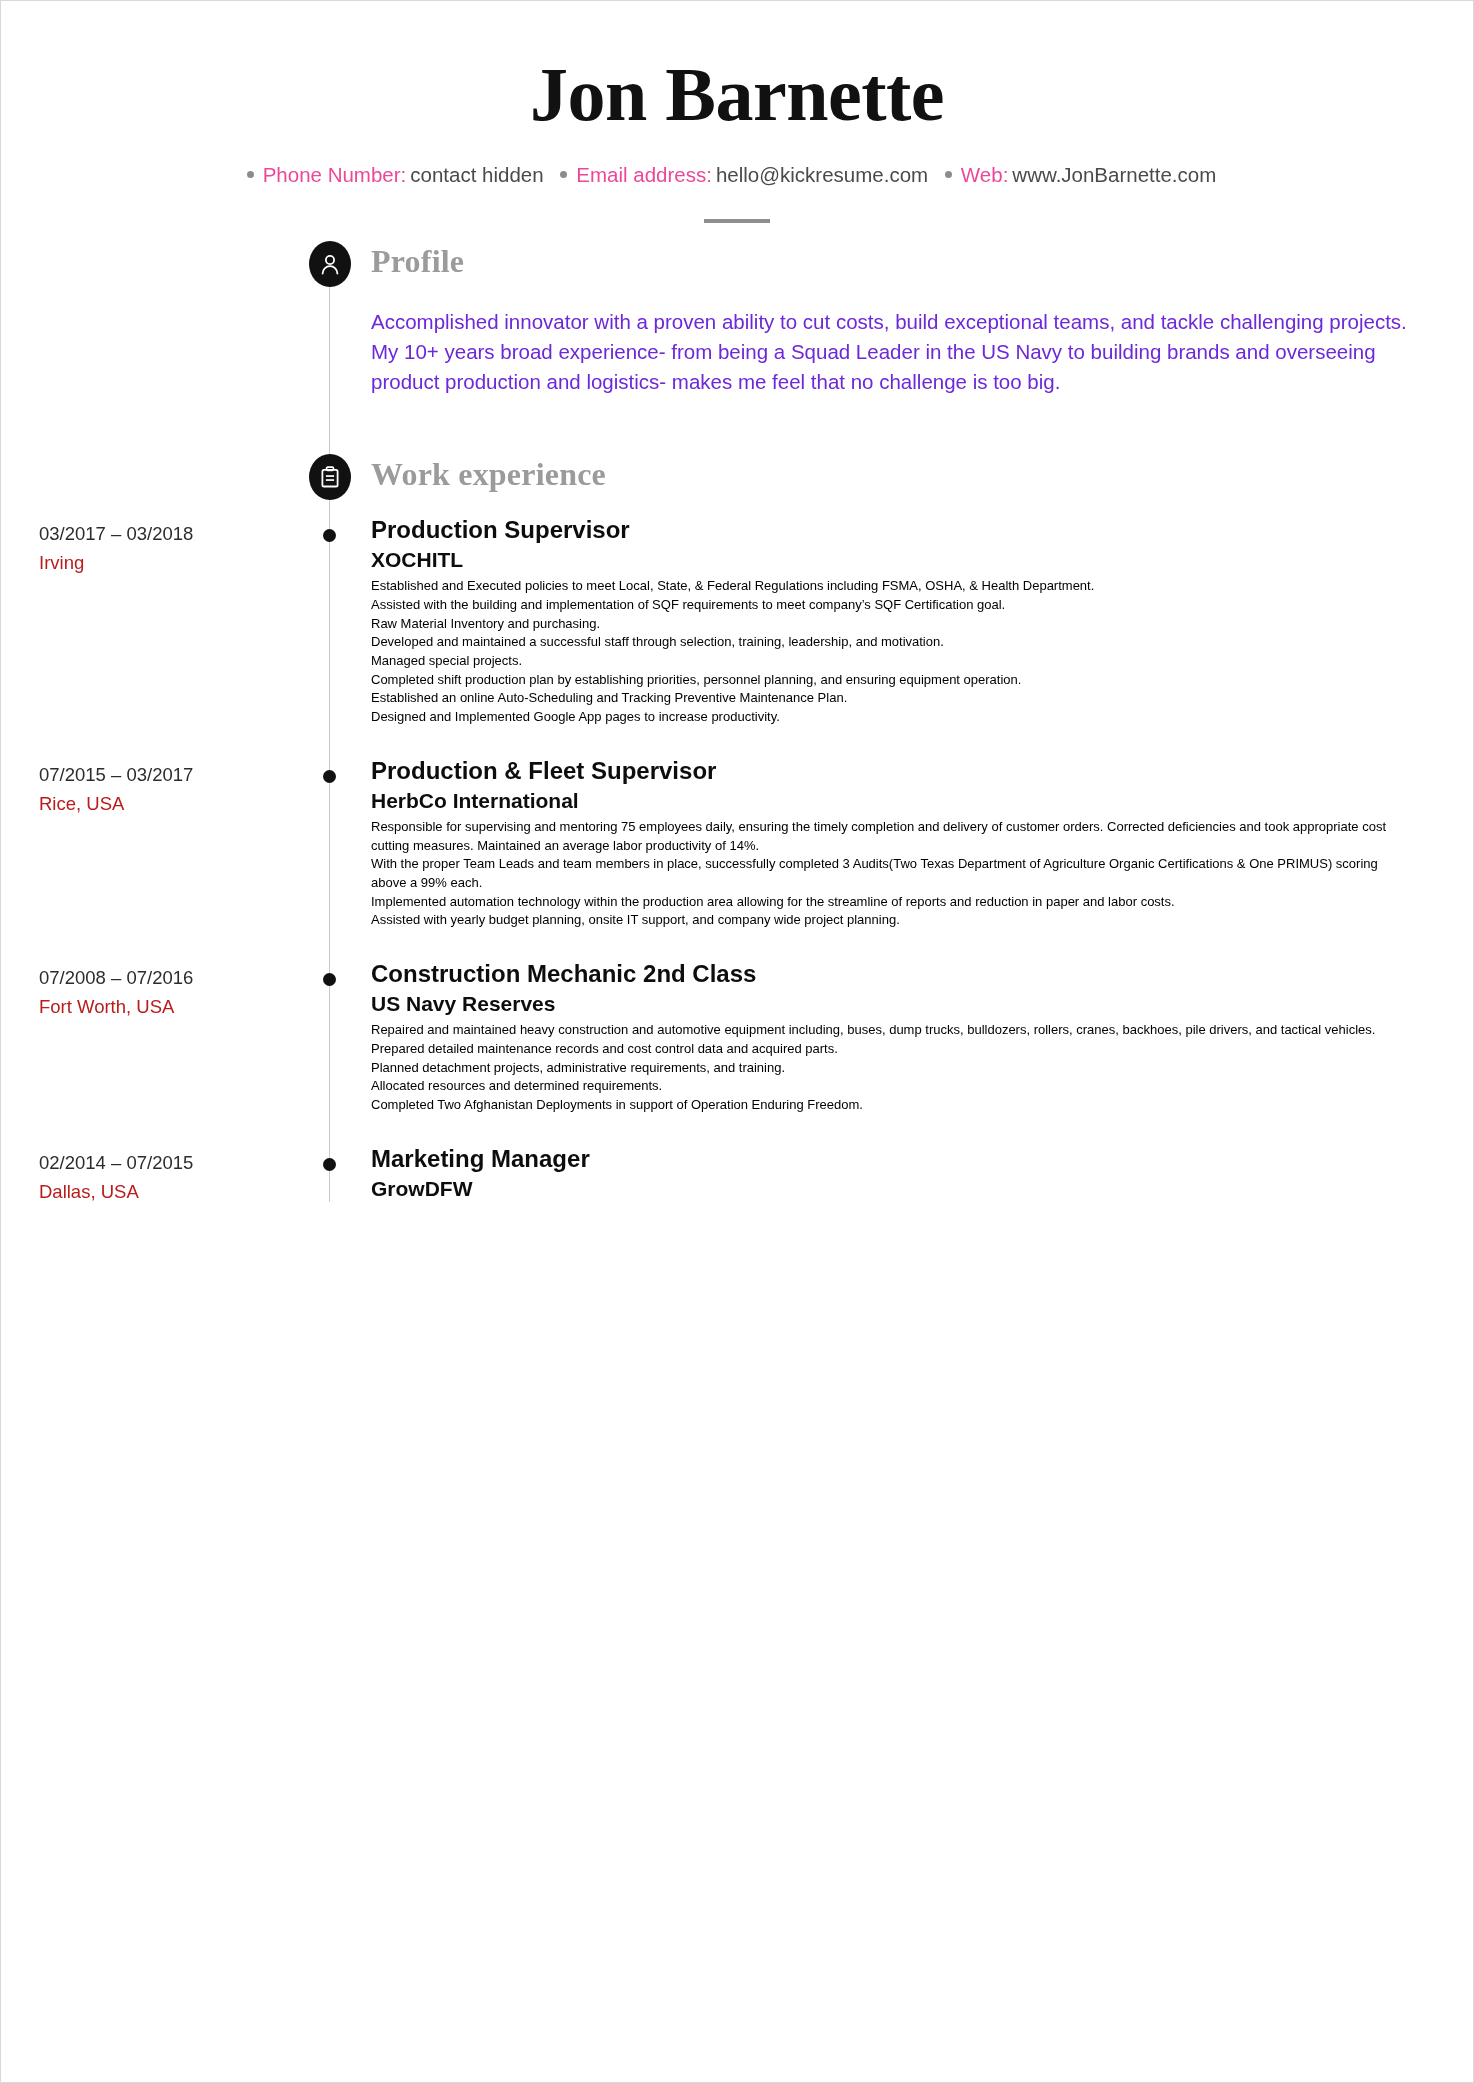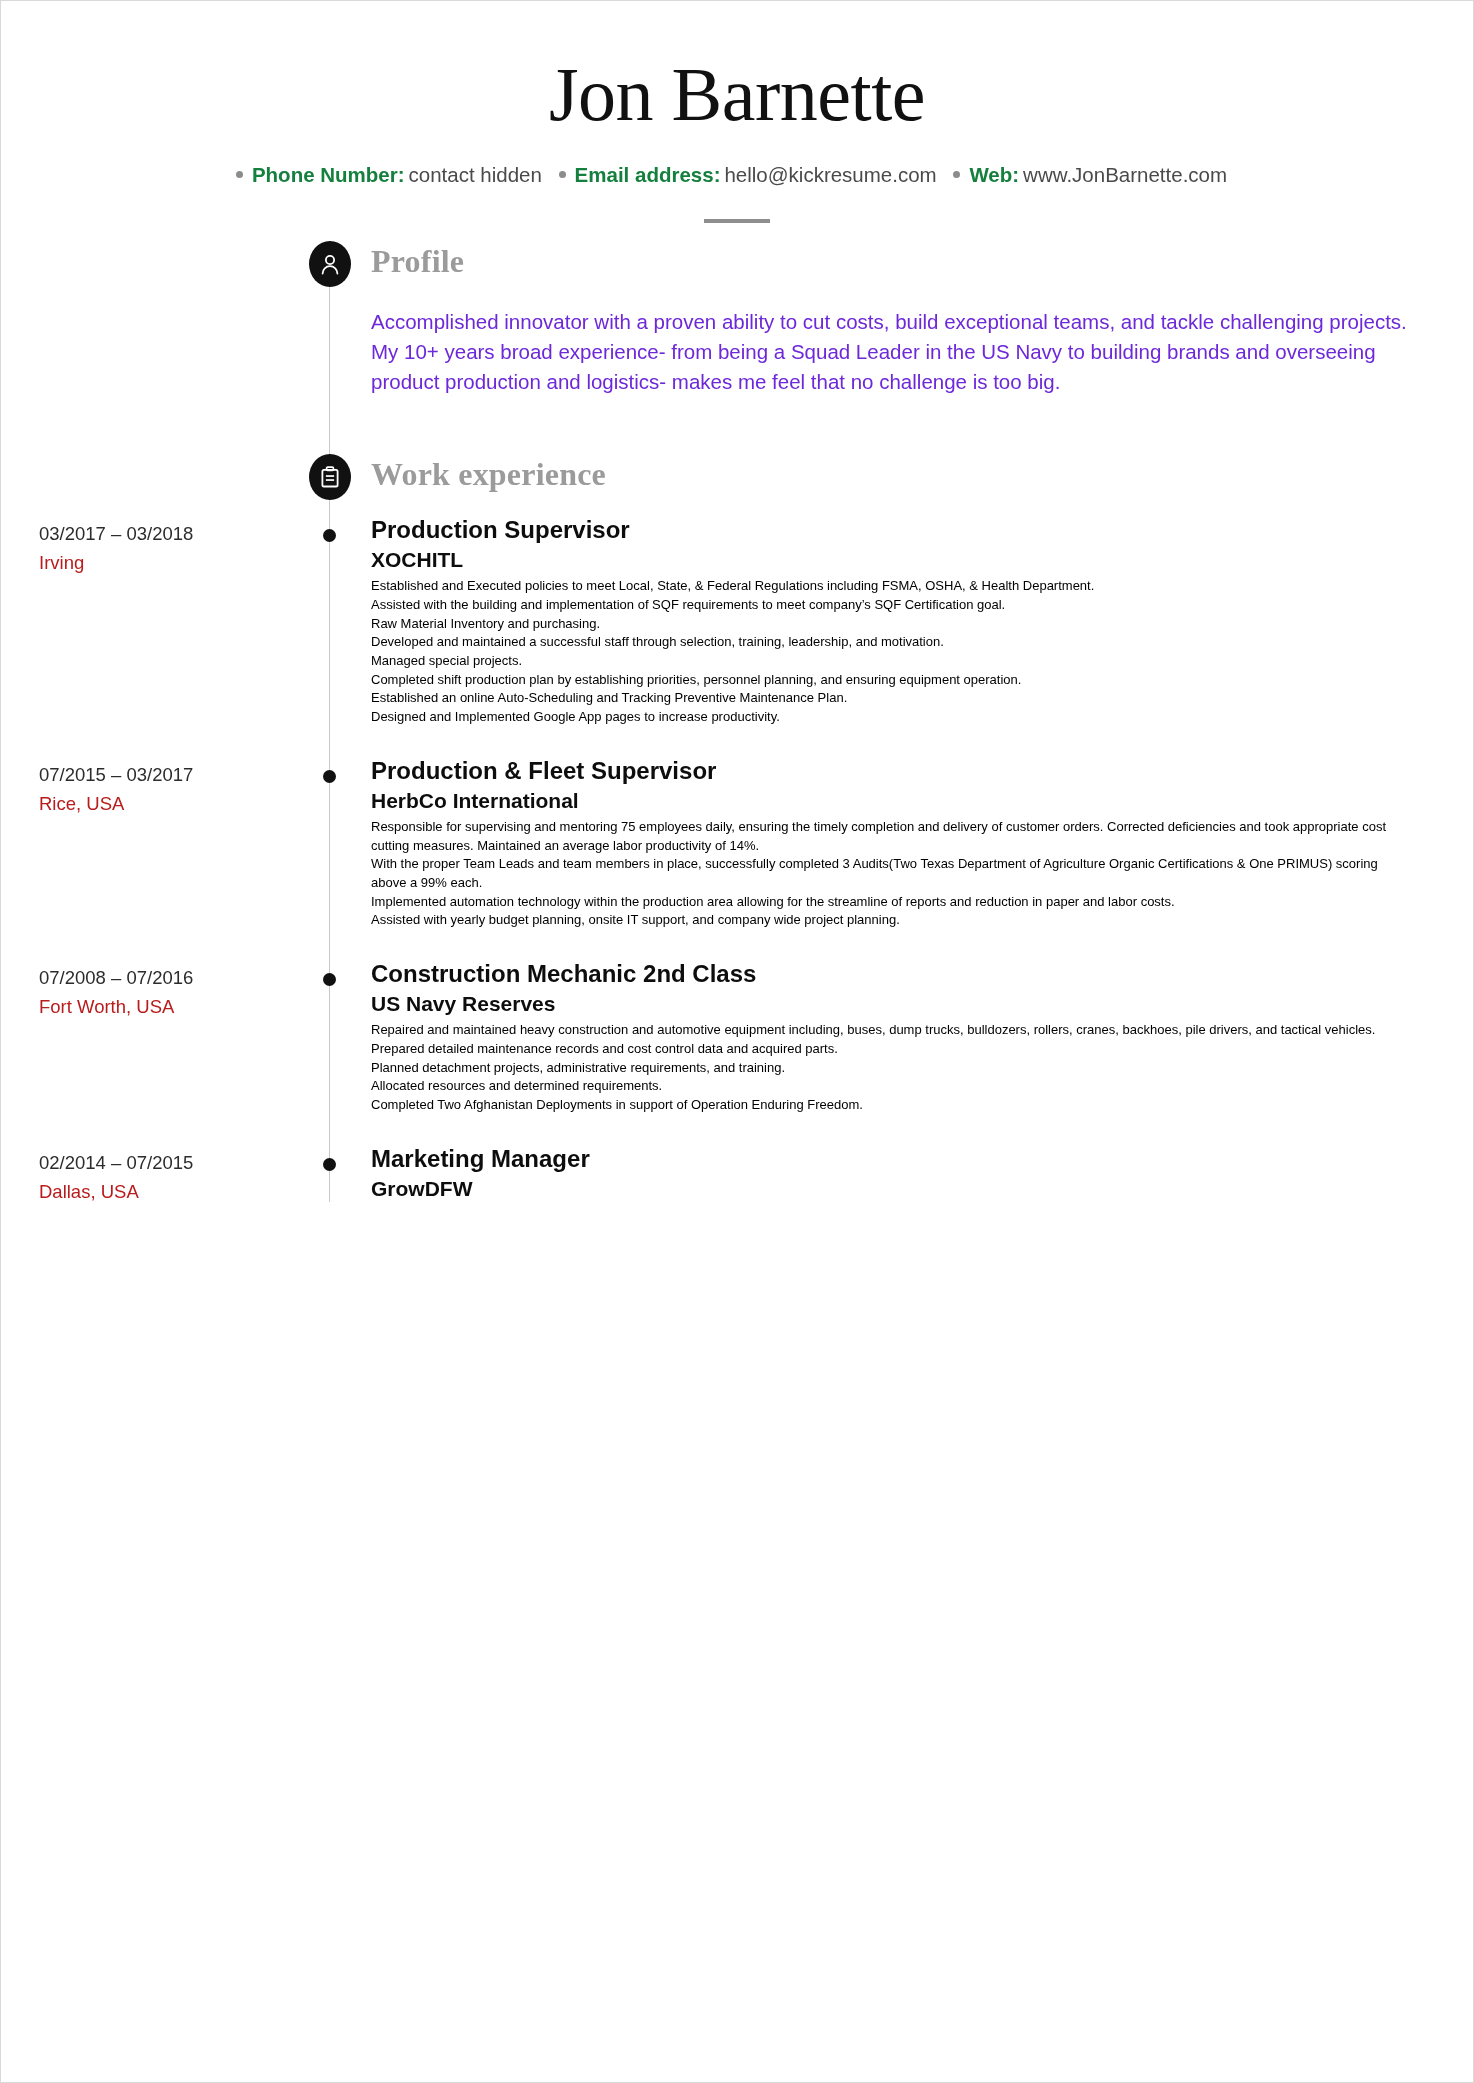--- a/index.html
+++ b/index.html
@@ -23,21 +23,21 @@
   .page-inner {
     position: absolute;
     left: 0; top: 0; right: 0; bottom: 0;
     padding: 18px 38px 0 38px;
     box-sizing: border-box;
   }
 
   
   .resume-name {
     font-family: "Liberation Serif", serif;
-    font-weight: 400;
+    font-weight: 700;
     font-size: 76px;
     line-height: 1.05;
     letter-spacing: -0.5px;
     text-align: center;
     color: #111111;
     margin: 36px 0 0 0;
   }
   .contact-line {
     margin-top: 26px;
     text-align: center;
@@ -48,22 +48,22 @@
   }
   .contact-bullet {
     display: inline-block;
     width: 7px; height: 7px;
     border-radius: 50%;
     background: #8c8c8c;
     vertical-align: middle;
     margin: 0 9px 3px 0;
   }
   .contact-label {
-    font-weight: 700;
-    color: #15803d;
+    font-weight: 400;
+    color: #ec4899;
   }
   .contact-value {
     color: #4a4a4a;
     margin-right: 11px;
   }
   .contact-label + .contact-value { margin-left: 4px; }
 
   .header-rule {
     width: 66px;
     height: 4px;

